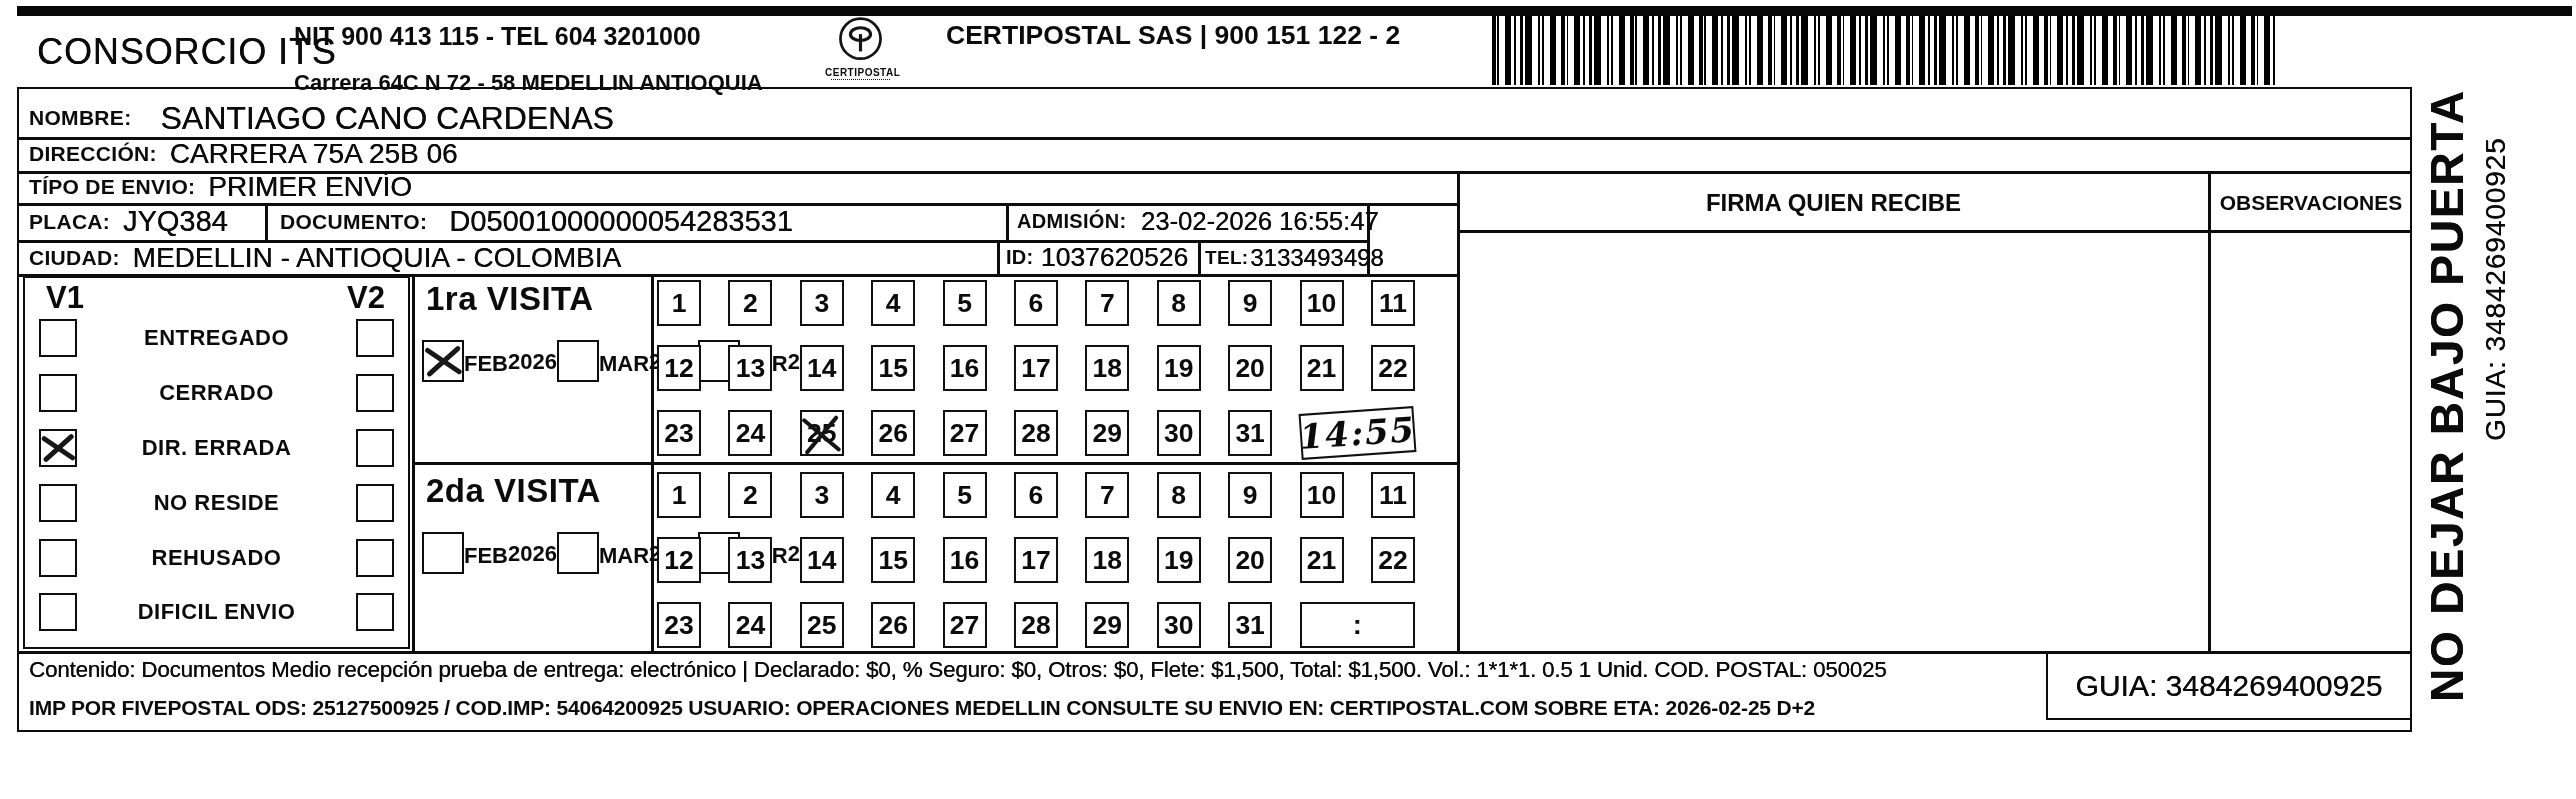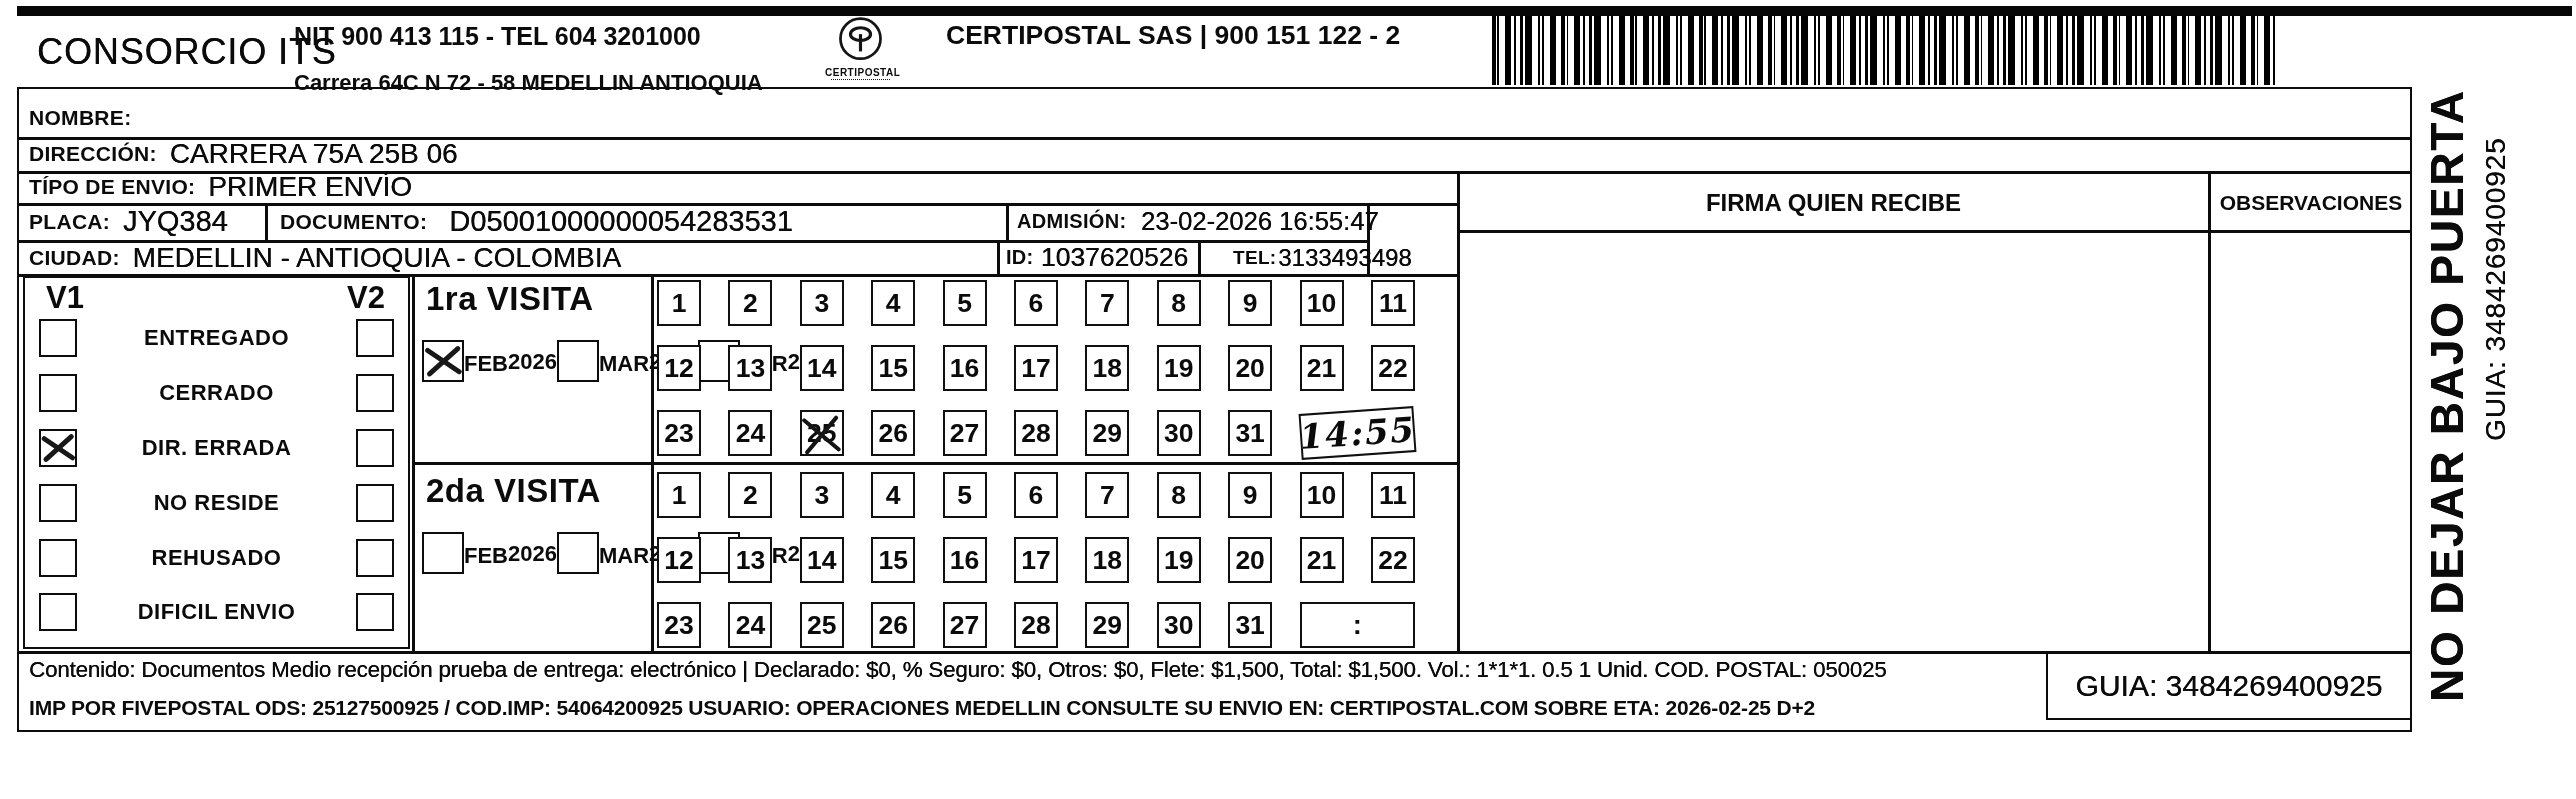--- a/index.html
+++ b/index.html
@@ -146,20 +146,21 @@
 <div class="vl" style="left:265px;  top:203px; height:37px;"></div>
 <div class="vl" style="left:1006px; top:203px; height:37px;"></div>
 <div class="vl" style="left:1367px; top:203px; height:71px;"></div>
 <div class="vl" style="left:997px; top:240px; height:35px;"></div>
 <div class="vl" style="left:1198px; top:240px; height:35px;"></div>
 <div class="vl" style="left:412px;  top:274px; height:377px;"></div>
 <div class="vl" style="left:651px;  top:274px; height:377px;"></div>
 
 <div class="fieldrow" style="left:29px; top:87px; height:62px;gap:29px;">
   <span class="flabel">NOMBRE:</span>
+  <span class="fval ink" style="font-size:32px;">SANTIAGO CANO CARDENAS</span>
 </div>
 
 <div class="fieldrow" style="left:29px; top:137px; height:34px;">
   <span class="flabel">DIRECCIÓN:</span>
   <span class="fval ink" style="font-size:28px;">CARRERA 75A 25B 06</span>
 </div>
 
 <div class="fieldrow" style="left:29px; top:171px; height:32px;">
   <span class="flabel">TÍPO DE ENVIO:</span>
   <span class="fval ink" style="font-size:28px;">PRIMER ENVÍO</span>
@@ -183,21 +184,21 @@
 <div class="fieldrow" style="left:29px; top:240px; height:35px;">
   <span class="flabel">CIUDAD:</span>
   <span class="fval ink" style="font-size:28px;">MEDELLIN - ANTIOQUIA - COLOMBIA</span>
 </div>
 
 <div class="fieldrow" style="left:1006px; top:240px; height:35px; gap:7.3px;">
   <span class="flabel sm">ID:</span>
   <span class="fval ink" style="font-size:26.5px;">1037620526</span>
 </div>
 
-<div class="fieldrow" style="left:1205px; top:240px; height:35px; gap:1.8px;margin-left:28px;">
+<div class="fieldrow" style="left:1205px; top:240px; height:35px; gap:1.8px;">
   <span class="flabel sm" style="font-size:19px;">TEL:</span>
   <span class="fval ink" style="font-size:24px;">3133493498</span>
 </div>
 
 <div class="panel-head" style="left:1459px; top:174px; width:749px; height:57px; font-size:24px;">FIRMA QUIEN RECIBE</div>
 <div class="panel-head" style="left:2211px; top:174px; width:200px; height:57px; font-size:21px;">OBSERVACIONES</div>
 <div class="abs" style="left:1459px; top:230px; width:749px; height:421px;"></div>
 <div class="abs" style="left:2211px; top:230px; width:200px; height:421px;"></div>
 
 <div class="vhead" style="left:46px; top:280px;">V1</div>

